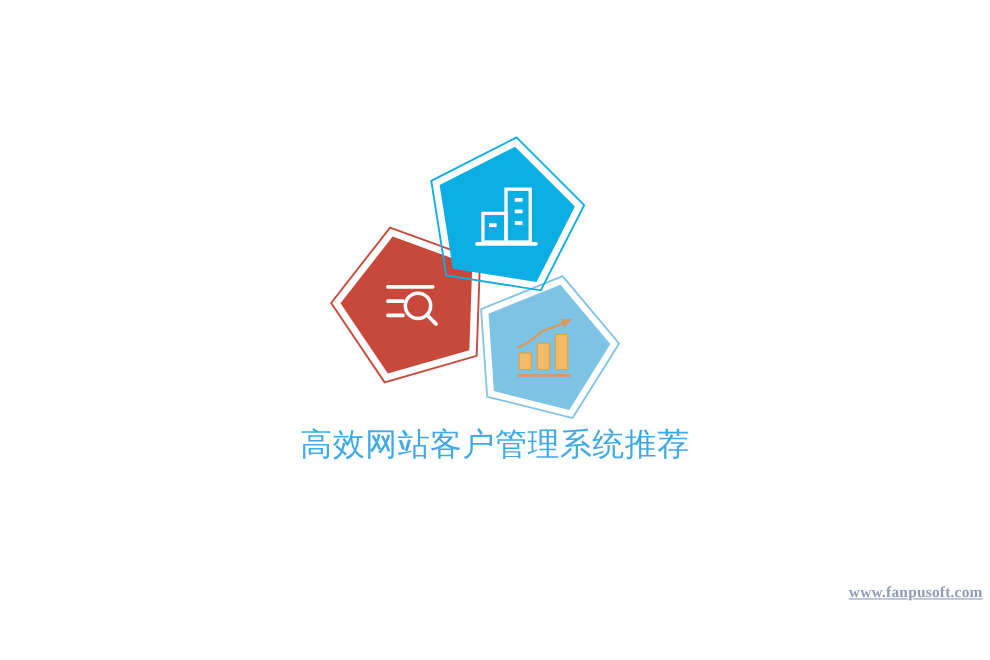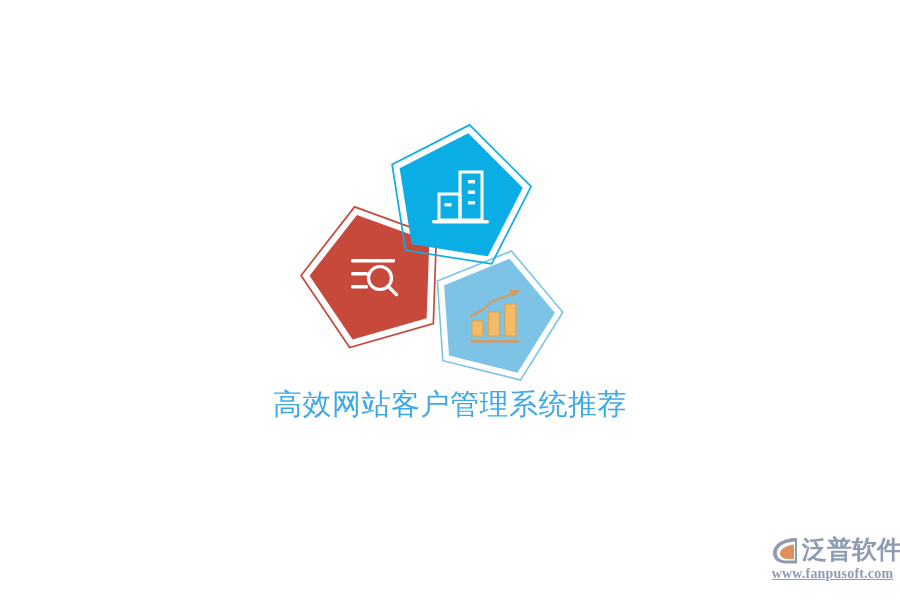--- a/index.html
+++ b/index.html
@@ -166,29 +166,16 @@
       </g>
 
     </svg>
   </div>
 
   <div class="headline">
     <span class="headline-line line-1">高效网站客户管理系统推荐</span>
   </div>
 
   <div class="brand">
-    <div class="brand-row">
-      <span class="brand-mark">
-        <svg viewBox="0 0 30 30" xmlns="http://www.w3.org/2000/svg">
-
-          <path d="M 27 3 C 12 3 3 10 3 18 C 3 25 9 28.5 16 28.5 L 27 28.5 Z" fill="#8e9bb3"></path>
-
-          <path d="M 25 6.5 C 13.5 7.2 6.8 12 6.8 18 C 6.8 23 11 25.6 16.5 25.6 L 25 25.6 Z" fill="#ffffff"></path>
-
-          <path d="M 24 9.5 C 15.5 10.5 10 14.2 10 18.6 C 10 22 13 24 17.2 24 L 24 24 Z" fill="#e0905f"></path>
-        </svg>
-      </span>
-      <span class="brand-name">泛普软件</span>
-    </div>
     <div class="brand-url">www.fanpusoft.com</div>
   </div>
 
 </div>
 
 </body></html>

